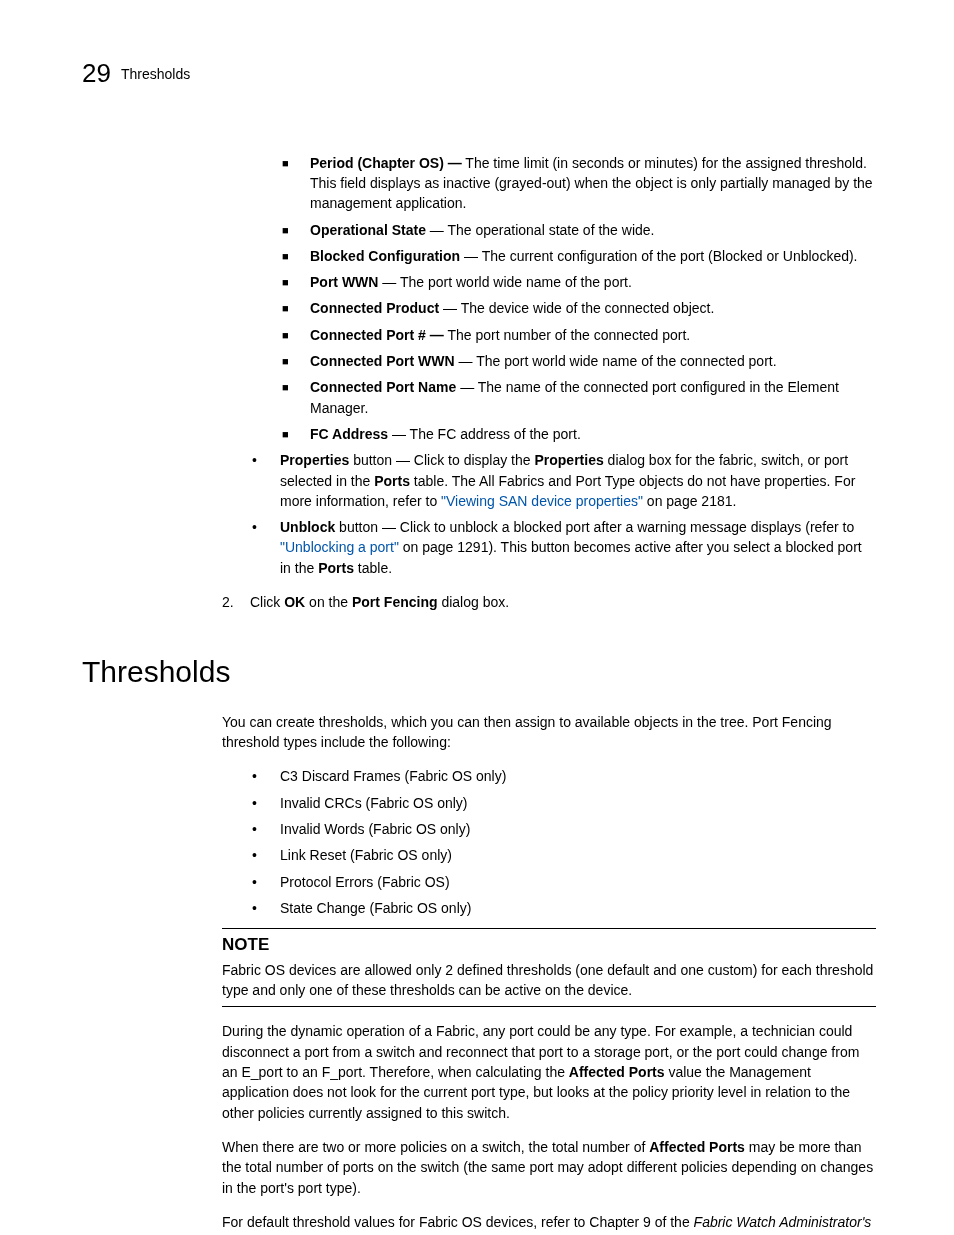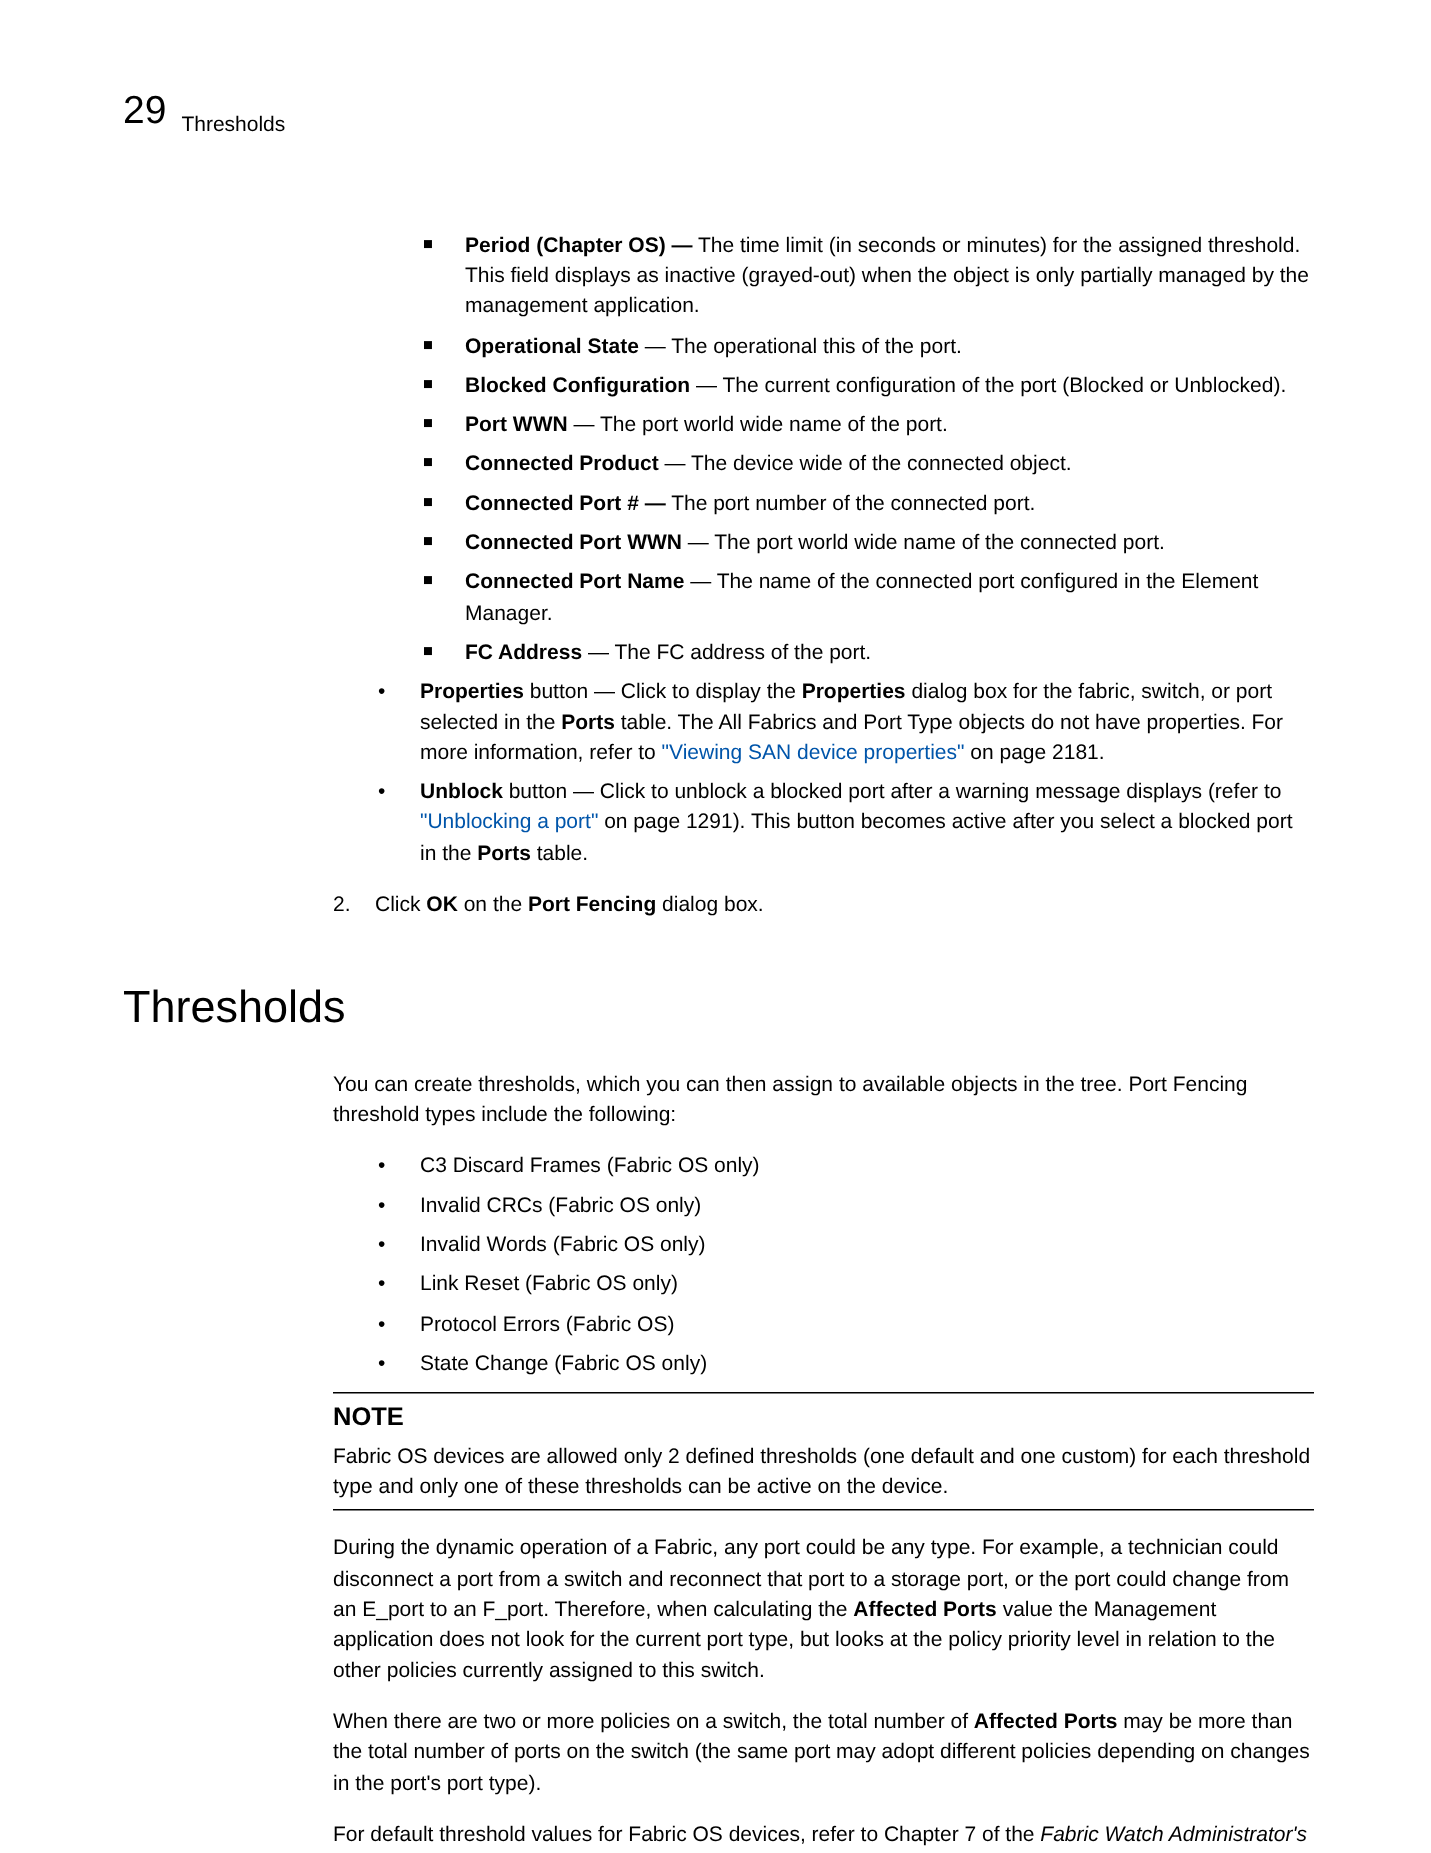--- a/index.html
+++ b/index.html
@@ -10,21 +10,21 @@
     color: #000;
     background: #fff;
     width: 954px;
     line-height: 1.45;
   }
   .page {
     padding: 55px 78px 40px 82px;
   }
   .header-row {
     display: flex;
-    align-items: flex-end;
+    align-items: center;
     gap: 10px;
     margin-bottom: 60px;
   }
   .chapter-num {
     font-size: 26px;
     font-weight: 400;
     font-family: Arial, Helvetica, sans-serif;
   }
   .header-section {
     font-size: 14px;
@@ -113,21 +113,21 @@
 
   <div class="content-block">
 
     <div class="inner-list">
       <div class="row">
           <div class="sq">■</div>
           <div class="txt"><span class="b">Period (Chapter OS) —</span><span> The time limit (in seconds or minutes) for the assigned threshold. This field displays as inactive (grayed-out) when the object is only partially managed by the management application.</span></div>
         </div>
       <div class="row">
           <div class="sq">■</div>
-          <div class="txt"><span class="b">Operational State</span><span> — The operational this of the port.</span></div>
+          <div class="txt"><span class="b">Operational State</span><span> — The operational state of the wide.</span></div>
         </div>
       <div class="row">
           <div class="sq">■</div>
           <div class="txt"><span class="b">Blocked Configuration</span><span> — The current configuration of the port (Blocked or Unblocked).</span></div>
         </div>
       <div class="row">
           <div class="sq">■</div>
           <div class="txt"><span class="b">Port WWN</span><span> — The port world wide name of the port.</span></div>
         </div>
       <div class="row">
@@ -218,18 +218,18 @@
 
     <div class="para">
       <span>During the dynamic operation of a Fabric, any port could be any type. For example, a technician could disconnect a port from a switch and reconnect that port to a storage port, or the port could change from an E_port to an F_port. Therefore, when calculating the </span><span class="b">Affected Ports</span><span> value the Management application does not look for the current port type, but looks at the policy priority level in relation to the other policies currently assigned to this switch.</span>
     </div>
 
     <div class="para">
       <span>When there are two or more policies on a switch, the total number of </span><span class="b">Affected Ports</span><span> may be more than the total number of ports on the switch (the same port may adopt different policies depending on changes in the port's port type).</span>
     </div>
 
     <div class="para">
-      <span>For default threshold values for Fabric OS devices, refer to Chapter 7 of the </span><span class="italic">Fabric Watch Administrator's Guide</span><span>.</span>
+      <span>For default threshold values for Fabric OS devices, refer to Chapter 9 of the </span><span class="italic">Fabric Watch Administrator's Guide</span><span>.</span>
     </div>
 
   </div>
 
 </div>
 
 </body></html>

